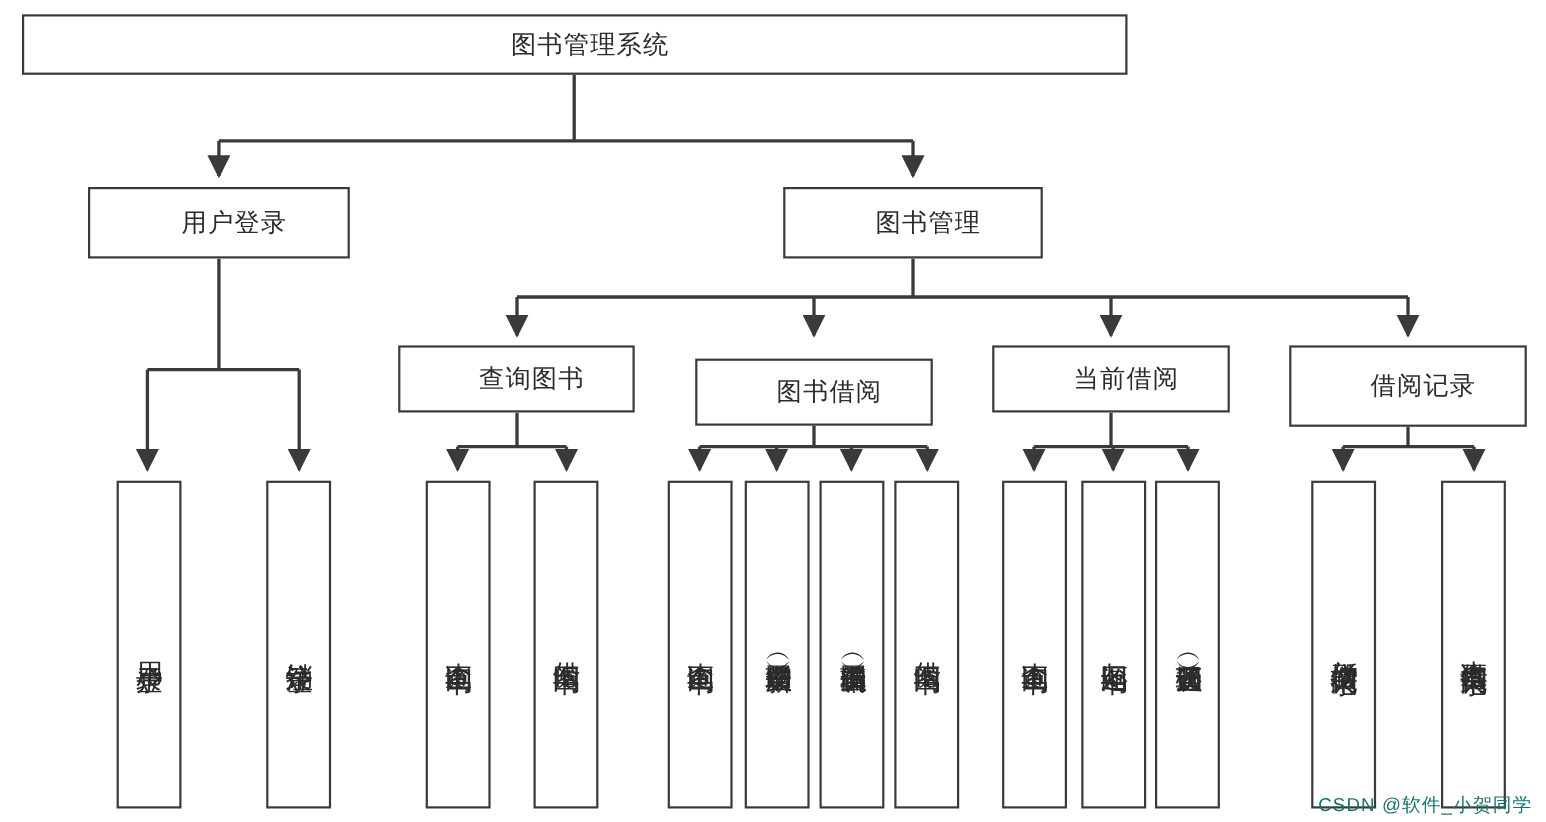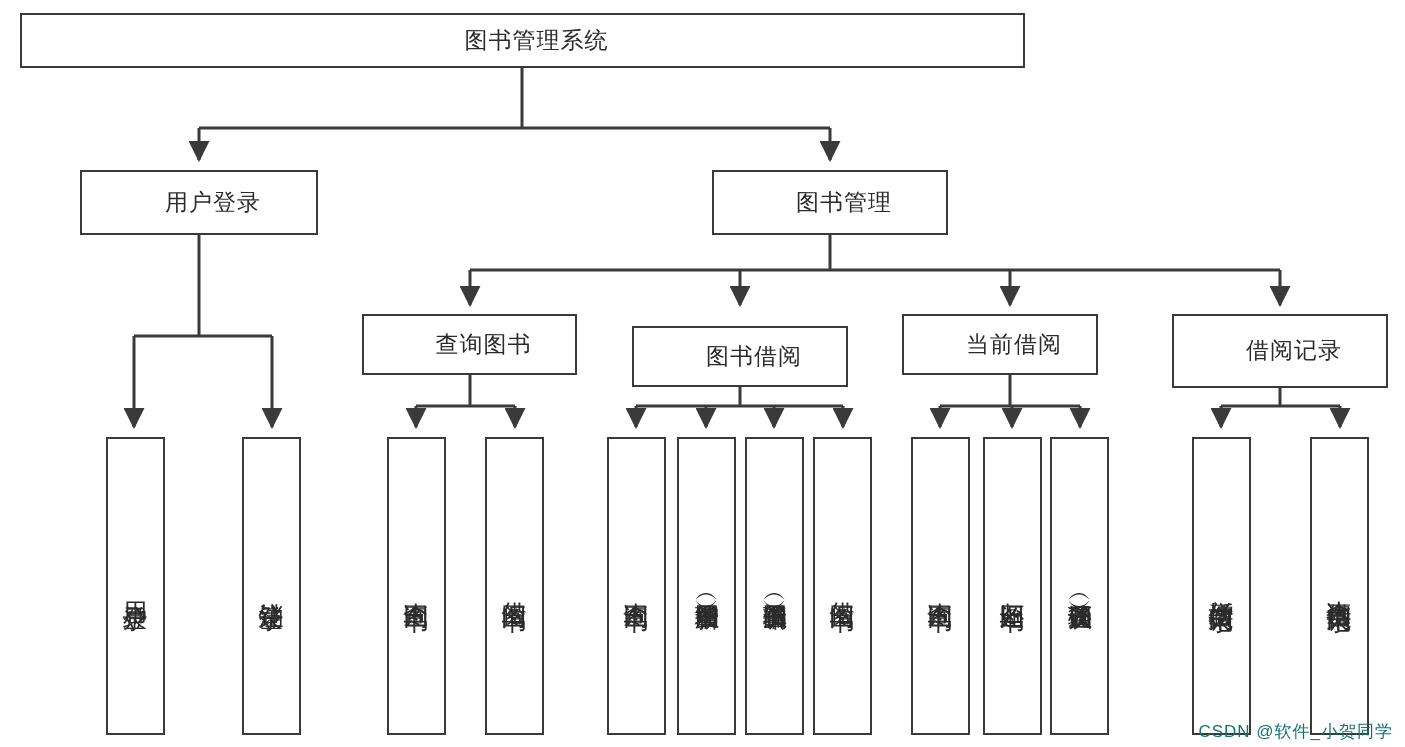--- a/index.html
+++ b/index.html
@@ -135,21 +135,21 @@
   <div class="node h" style="left:712px; top:170px; width:236px; height:65px;">
     <span class="lbl">图书管理</span>
   </div>
 
   <div class="node h" style="left:362px; top:314px; width:215px; height:61px;">
     <span class="lbl">查询图书</span>
   </div>
   <div class="node h" style="left:632px; top:314px; width:216px; height:61px;margin-top:12px;">
     <span class="lbl">图书借阅</span>
   </div>
-  <div class="node h" style="left:902px; top:314px; width:196px; height:61px;">
+  <div class="node h" style="left:902px; top:314px; width:216px; height:61px;">
     <span class="lbl">当前借阅</span>
   </div>
   <div class="node h" style="left:1172px; top:314px; width:216px; height:74px;">
     <span class="lbl">借阅记录</span>
   </div>
 
   <div class="node v" style="left:106px; top:437px; width:59px; height:298px;">
     <span class="lbl">用户登录</span>
   </div>
   <div class="node v" style="left:242px; top:437px; width:59px; height:298px;">

